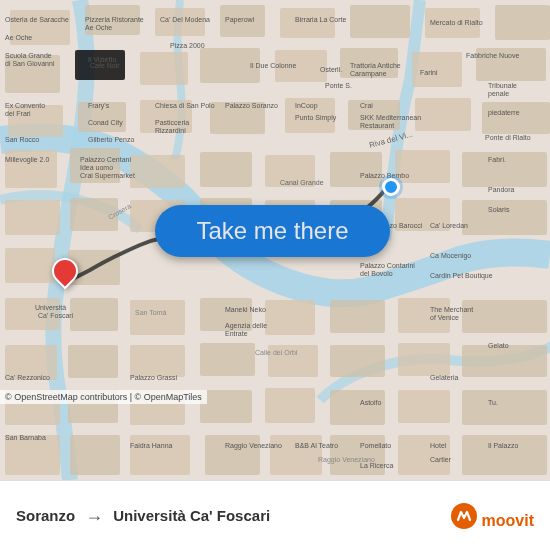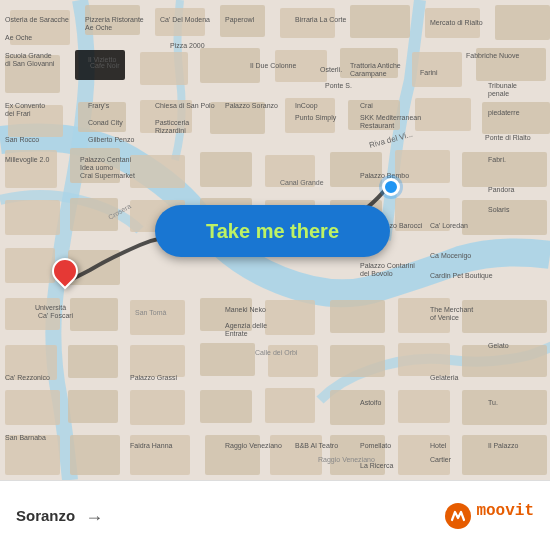--- a/index.html
+++ b/index.html
@@ -27,25 +27,25 @@
     }
 
     
     #take-me-there-btn {
       position: absolute;
       top: 205px;
       left: 155px;
       width: 235px;
       height: 52px;
       background: #1976d2;
-      color: #bef264;
+      color: #e5e5e5;
       border: none;
       border-radius: 30px;
-      font-size: 20px;
-      font-weight: bold;
+      font-size: 24px;
+      font-weight: normal;
       cursor: pointer;
       display: flex;
       align-items: center;
       justify-content: center;
       box-shadow: 0 3px 10px rgba(0,0,0,0.35);
       z-index: 10;
     }
 
     
     .blue-dot {
@@ -109,24 +109,23 @@
     }
 
     .to-label {
       font-size: 15px;
       font-weight: bold;
       color: #333;
     }
 
     #moovit-logo {
       display: flex;
-      align-items: flex-start;
+      align-items: flex-end;
       gap: 4px;
       margin-left: auto;
-      font-family: Liberation Mono, monospace;
     }
 
     .moovit-text {
       font-size: 16px;
       font-weight: bold;
       color: #e65c00;
     }
 
     .moovit-icon {
       width: 28px;
@@ -347,27 +346,29 @@
   <div class="blue-dot" style="top: 178px; left: 382px;">
   </div>
 
   <div class="red-pin" style="top: 258px; left: 52px;">
     <div class="red-pin-circle">
     </div>
   </div>
 
   <button id="take-me-there-btn">Take me there</button>
 
+  <div id="attribution">© OpenStreetMap contributors | © OpenMapTiles</div>
 
 </div>
 
 <div id="bottom-bar">
   <div id="route-info">
     <span class="from-label">Soranzo</span>
     <span class="arrow-icon">→</span>
+    <span class="to-label">Università Ca' Foscari</span>
   </div>
 
   <div id="moovit-logo">
 
     <svg class="moovit-icon" viewBox="0 0 28 28" xmlns="http://www.w3.org/2000/svg">
       <circle cx="14" cy="14" r="13" fill="#e65c00"></circle>
       <path d="M 8 18 L 11 10 L 14 16 L 17 10 L 20 18" fill="none" stroke="white" stroke-width="2.2" stroke-linecap="round" stroke-linejoin="round"></path>
     </svg>
     <span class="moovit-text">moovit</span>
   </div>

